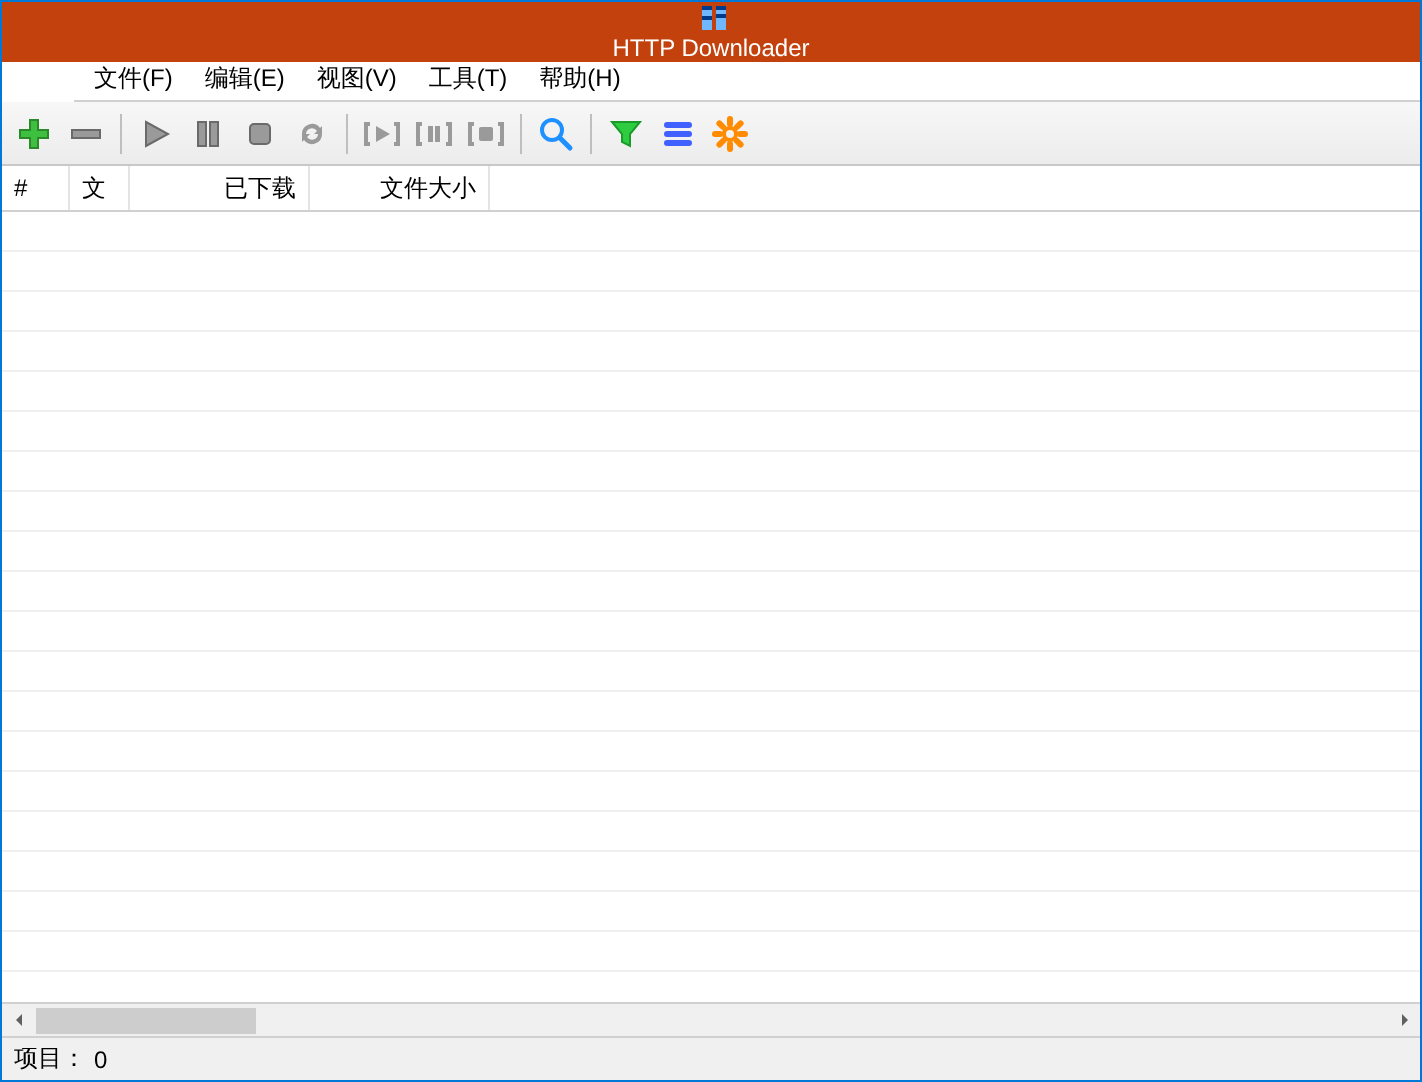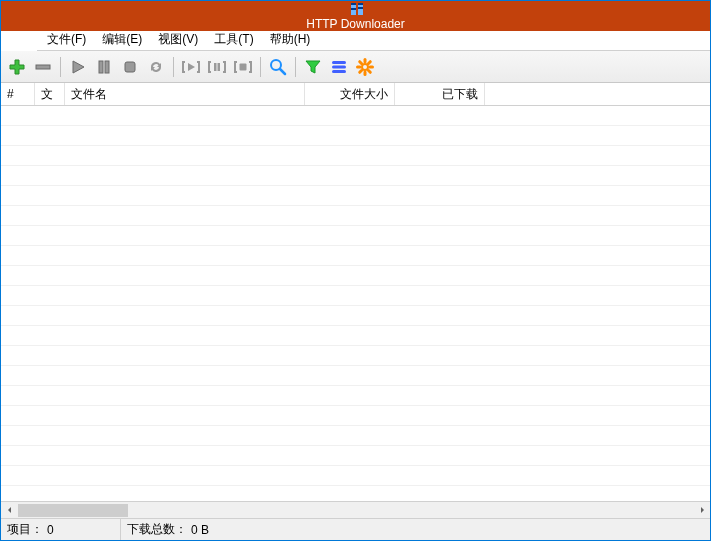--- a/index.html
+++ b/index.html
@@ -191,23 +191,22 @@
             </g>
           </svg>
         </span>
     </div>
   </div>
 
   <div class="content">
     <div class="grid-header">
       <div class="grid-header-cell" style="width:34px">#</div>
       <div class="grid-header-cell" style="width:30px">文</div>
-      <div class="grid-header-cell" style="width:240px">文件名</div>
+      <div class="grid-header-cell ralign" style="width:90px">已下载</div>
       <div class="grid-header-cell ralign" style="width:90px">文件大小</div>
-      <div class="grid-header-cell ralign" style="width:90px">已下载</div>
       <div class="grid-header-cell" style="flex:1;border-right:none"></div>
     </div>
     <div class="grid-body">
       <div class="grid-row"></div>
       <div class="grid-row"></div>
       <div class="grid-row"></div>
       <div class="grid-row"></div>
       <div class="grid-row"></div>
       <div class="grid-row"></div>
       <div class="grid-row"></div>
@@ -243,19 +242,15 @@
           </span>
       </div>
     </div>
   </div>
 
   <div class="statusbar">
     <div class="status-cell" style="width:120px">
       <span>项目：</span>
       <span>0</span>
     </div>
-    <div class="status-cell" style="width:175px">
-      <span>下载总数：</span>
-      <span>0 B</span>
-    </div>
   </div>
 
 </div>
 
 </body></html>

